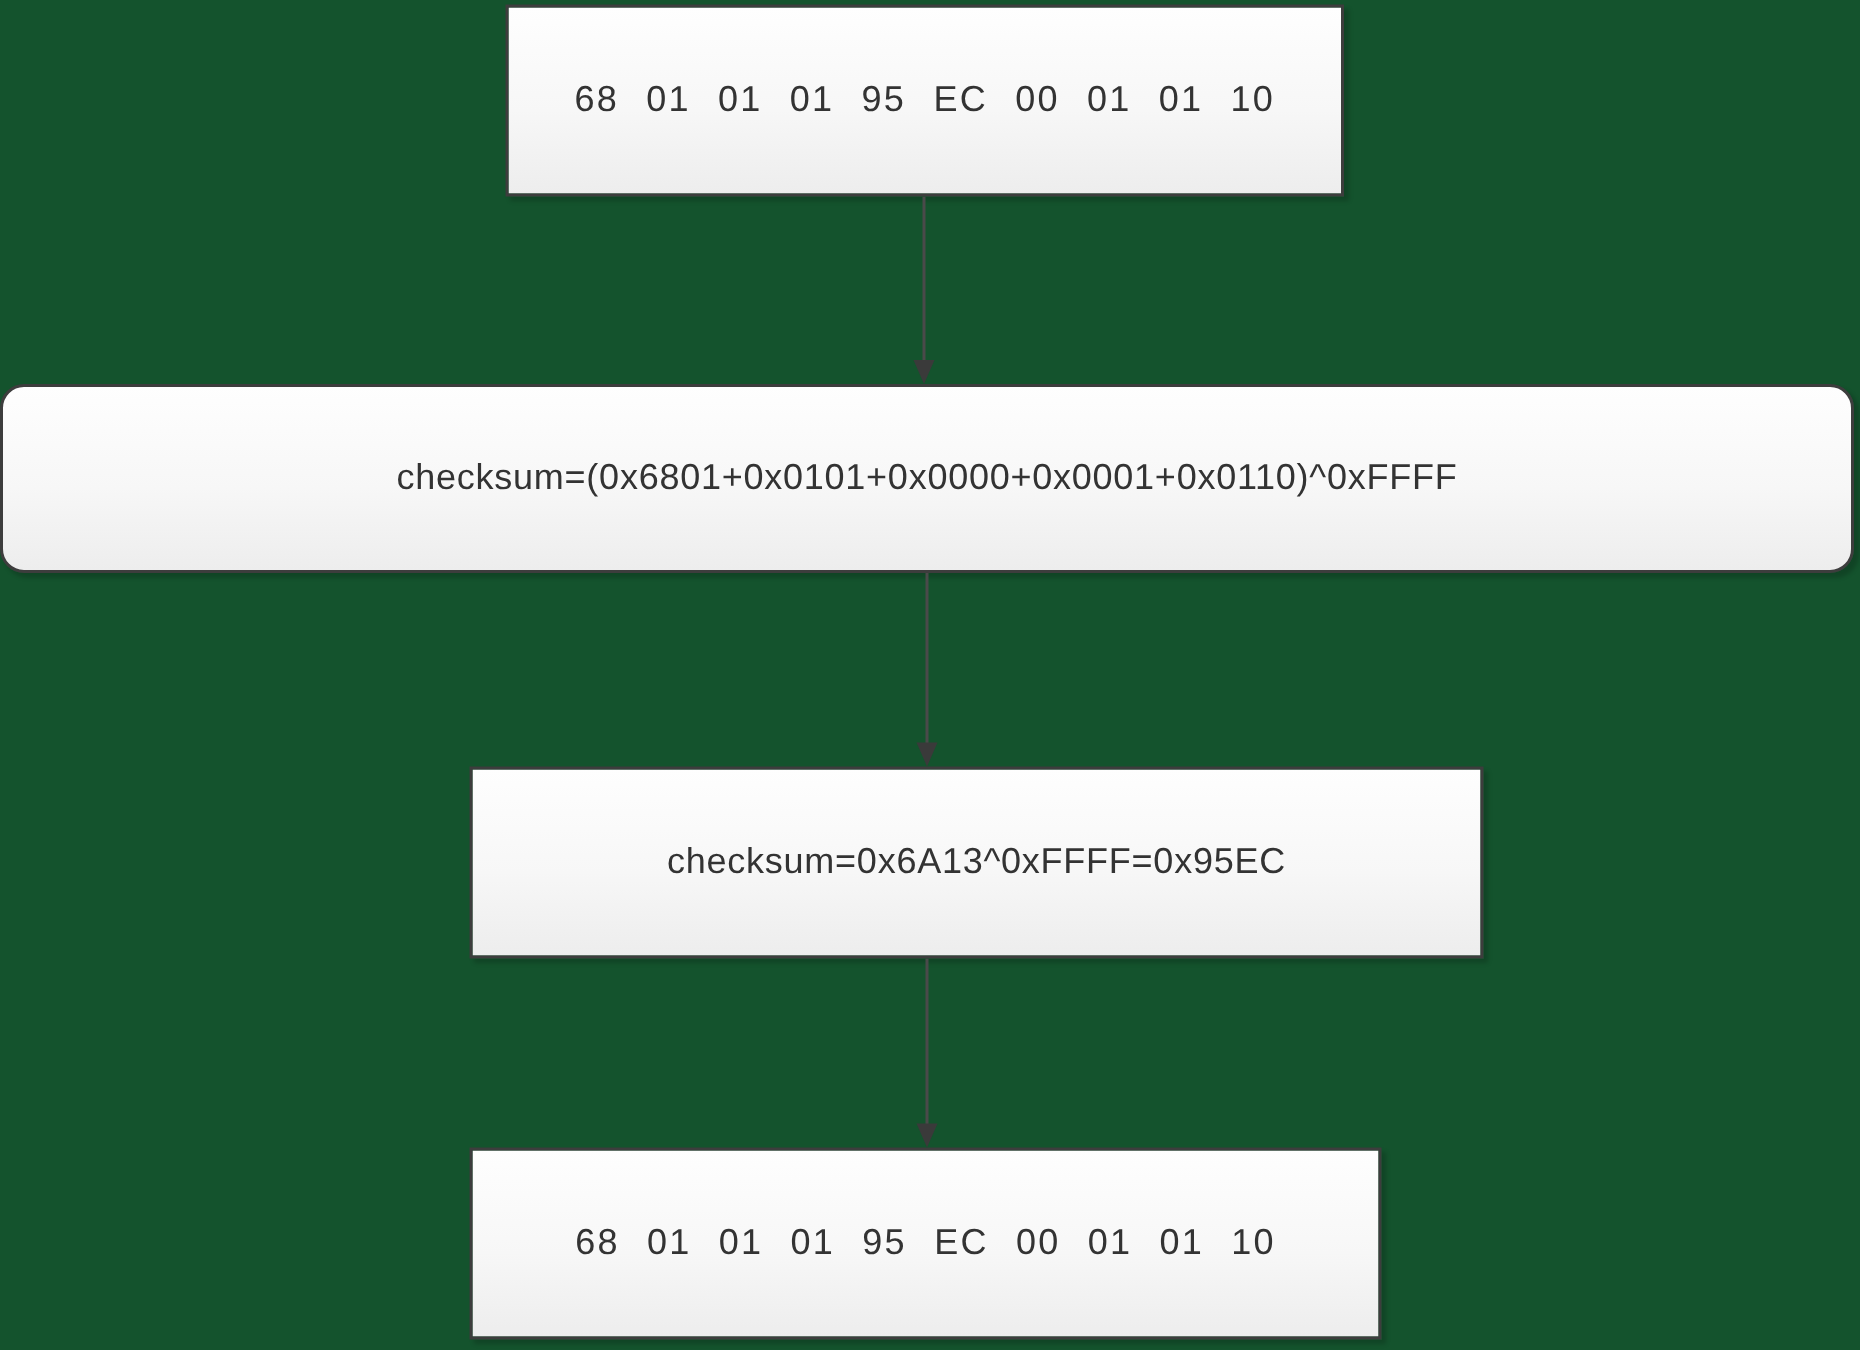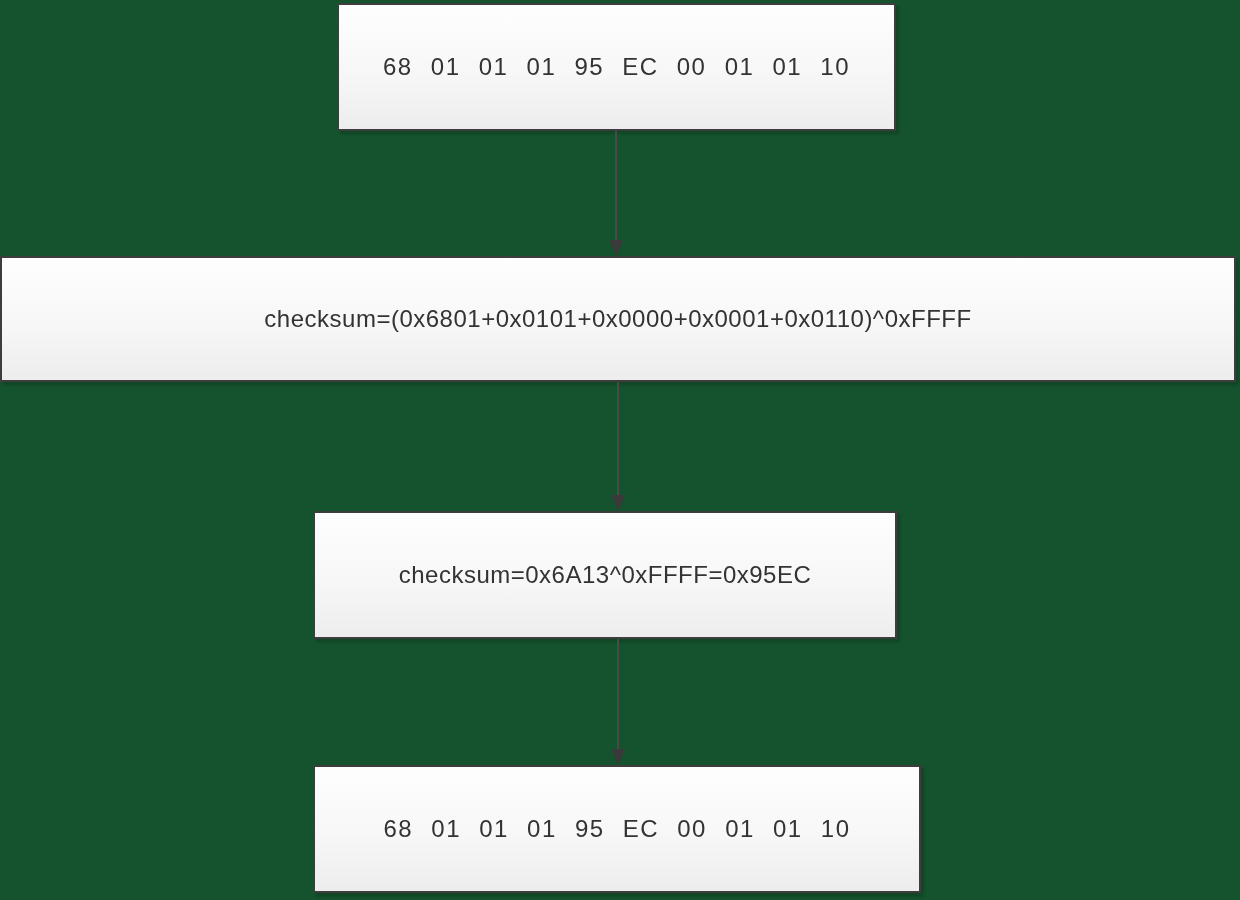--- a/index.html
+++ b/index.html
@@ -34,22 +34,22 @@
   .hex-text {
     word-spacing: 10px;
     letter-spacing: 1.5px;
   }
 
   .formula-text {
     letter-spacing: 0.5px;
   }
 
   #node-frame-input  { left: 337px; top: 3px;   width: 559px;  height: 128px; }
-  #node-formula      { left: 0px;   top: 256px; width: 1236px; height: 126px; }
-  #node-result       { left: 313px; top: 511px; width: 584px;  height: 128px; }
+  #node-formula      { left: 0px;   top: 256px; width: 1236px; height: 126px; border-radius: 16px; }
+  #node-result       { left: 313px; top: 511px; width: 676px;  height: 128px; }
   #node-frame-output { left: 313px; top: 765px; width: 608px;  height: 128px; }
 
   .connector {
     position: absolute;
     width: 20px;
   }
   #connector-1 { left: 606px; top: 131px; height: 125px; }
   #connector-2 { left: 608px; top: 382px; height: 129px; }
   #connector-3 { left: 608px; top: 639px; height: 126px; }
 

